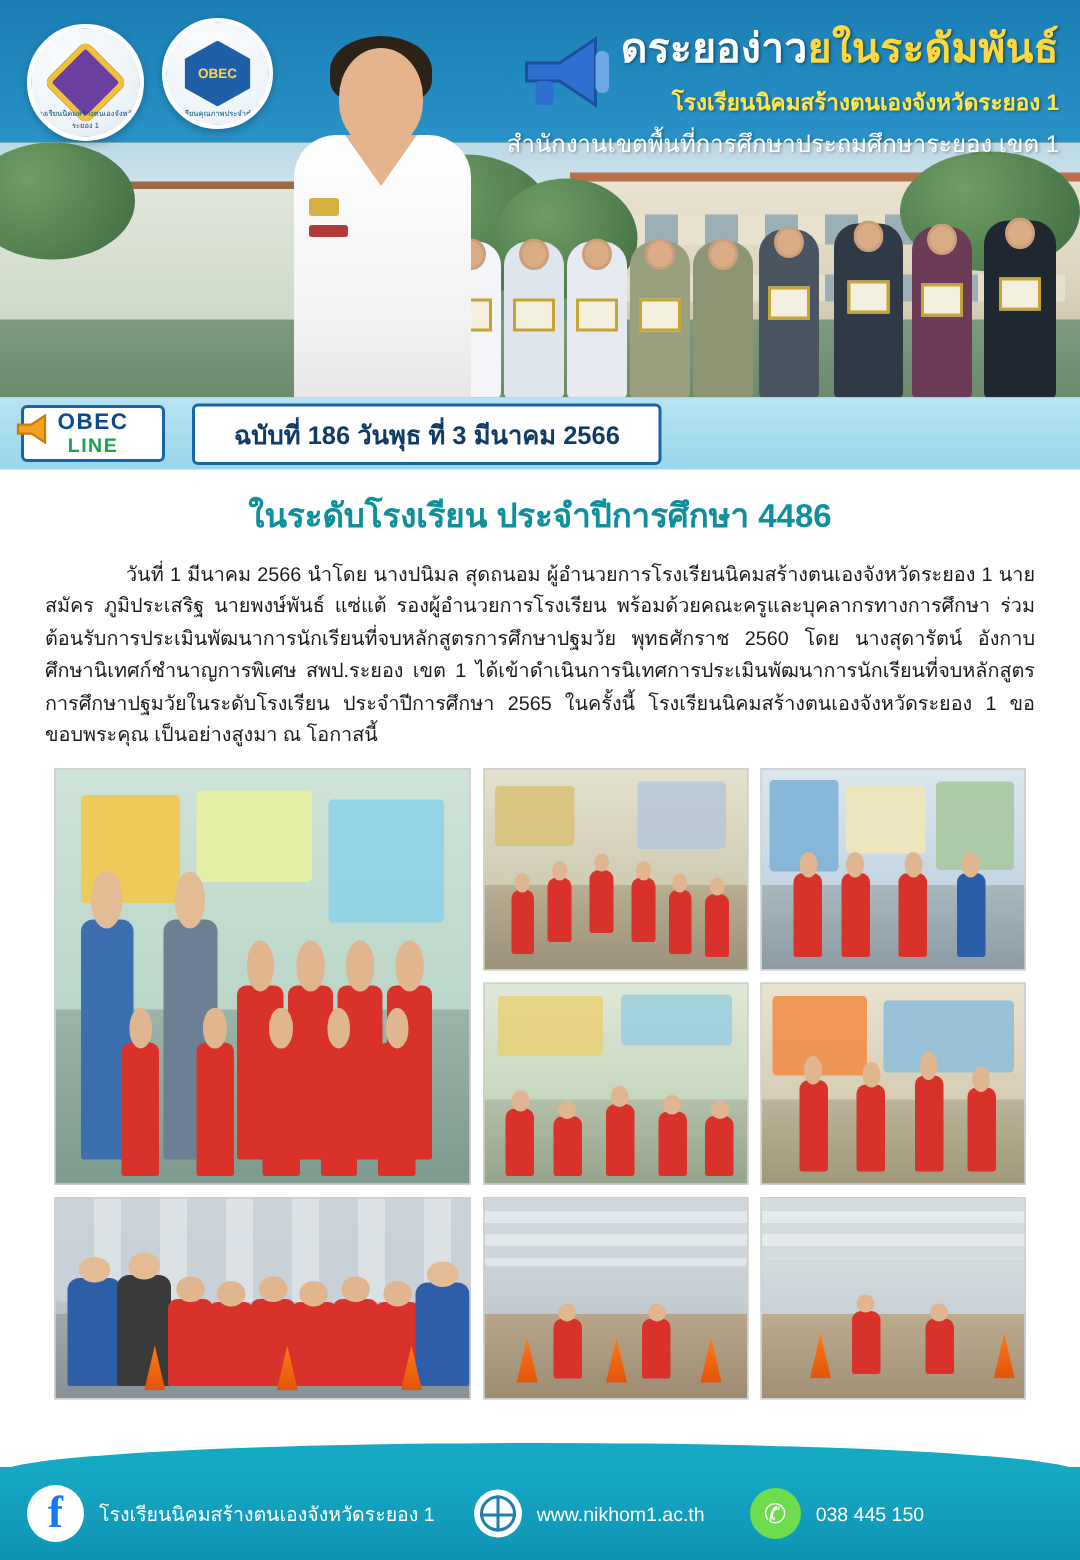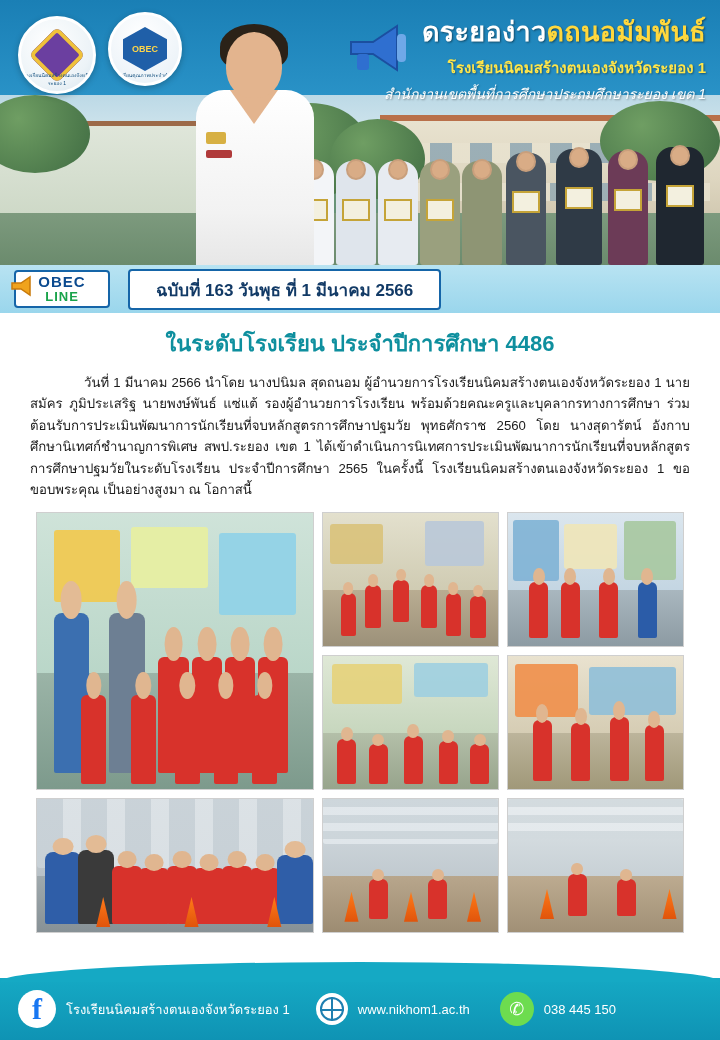--- a/index.html
+++ b/index.html
@@ -112,23 +112,22 @@
     font-size: 27px; font-weight: bold; color: #ffffff;
     text-shadow: 1px 1px 2px rgba(0,0,0,.45);
     letter-spacing: .3px;
   }
   .title-main .accent { color: #ffd83d; }
   .title-sub {
     font-size: 15px; font-weight: bold; color: #ffe64a; margin-top: 3px;
     text-shadow: 1px 1px 2px rgba(0,0,0,.4);
   }
   .title-sub2 {
-    font-size: 14px; color: #ffffff; margin-top: 3px;
+    font-size: 16px; color: #ffffff; margin-top: 3px;
     text-shadow: 1px 1px 2px rgba(0,0,0,.35);
-    font-style: italic;
   }
   .megaphone {
     position:absolute; right: 305px; top: 20px; width: 72px; height: 56px; z-index:4;
   }
 
   
   .cutout {
     position:absolute; left: 178px; top: 28px; width: 150px; height: 237px; z-index: 6;
   }
   .cutout .c-head {
@@ -357,35 +356,35 @@
       <div class="logo-caption">โรงเรียนคุณภาพประจำตำบล</div>
     </div>
 
     <svg class="megaphone" viewBox="0 0 72 56">
       <path d="M8 22 L30 22 L54 6 L54 50 L30 34 L8 34 Z" fill="#2f6fd0" stroke="#1b4fa0" stroke-width="2"></path>
       <rect x="54" y="14" width="9" height="28" rx="4" fill="#6fa8e8"></rect>
       <rect x="14" y="34" width="12" height="16" rx="3" fill="#2f6fd0"></rect>
     </svg>
 
     <div class="header-titles">
-      <div class="title-main"><span>ดระยอง่าว</span><span class="accent">ดถนอมัมพันธ์</span></div>
+      <div class="title-main"><span>ดระยอง่าว</span><span class="accent">ยในระดัมพันธ์</span></div>
       <div class="title-sub">โรงเรียนนิคมสร้างตนเองจังหวัดระยอง 1</div>
       <div class="title-sub2">สำนักงานเขตพื้นที่การศึกษาประถมศึกษาระยอง เขต 1</div>
     </div>
   </div>
 
   <div class="issue-bar">
     <svg class="mini-mega" viewBox="0 0 26 22">
       <path d="M2 8 L11 8 L20 2 L20 20 L11 14 L2 14 Z" fill="#f0a31c" stroke="#c97a0a" stroke-width="1.5"></path>
     </svg>
     <div class="obec-badge">
       <div class="l1">OBEC</div>
       <div class="l2">LINE</div>
     </div>
-    <div class="issue-pill">ฉบับที่ 163  วันพุธ  ที่ 1  มีนาคม  2566</div>
+    <div class="issue-pill">ฉบับที่ 186  วันพุธ  ที่ 3  มีนาคม  2566</div>
   </div>
 
   <div class="headline">
     <div class="l2">ในระดับโรงเรียน ประจำปีการศึกษา 4486</div>
   </div>
 
   <div class="body-text">
     <p>วันที่ 1 มีนาคม 2566 นำโดย นางปนิมล สุดถนอม ผู้อำนวยการโรงเรียนนิคมสร้างตนเองจังหวัดระยอง 1 นายสมัคร ภูมิประเสริฐ นายพงษ์พันธ์ แซ่แต้ รองผู้อำนวยการโรงเรียน พร้อมด้วยคณะครูและบุคลากรทางการศึกษา ร่วมต้อนรับการประเมินพัฒนาการนักเรียนที่จบหลักสูตรการศึกษาปฐมวัย พุทธศักราช 2560 โดย นางสุดารัตน์  อังกาบ ศึกษานิเทศก์ชำนาญการพิเศษ สพป.ระยอง เขต 1 ได้เข้าดำเนินการนิเทศการประเมินพัฒนาการนักเรียนที่จบหลักสูตรการศึกษาปฐมวัยในระดับโรงเรียน ประจำปีการศึกษา 2565 ในครั้งนี้ โรงเรียนนิคมสร้างตนเองจังหวัดระยอง 1 ขอขอบพระคุณ เป็นอย่างสูงมา ณ โอกาสนี้</p>
   </div>
 

